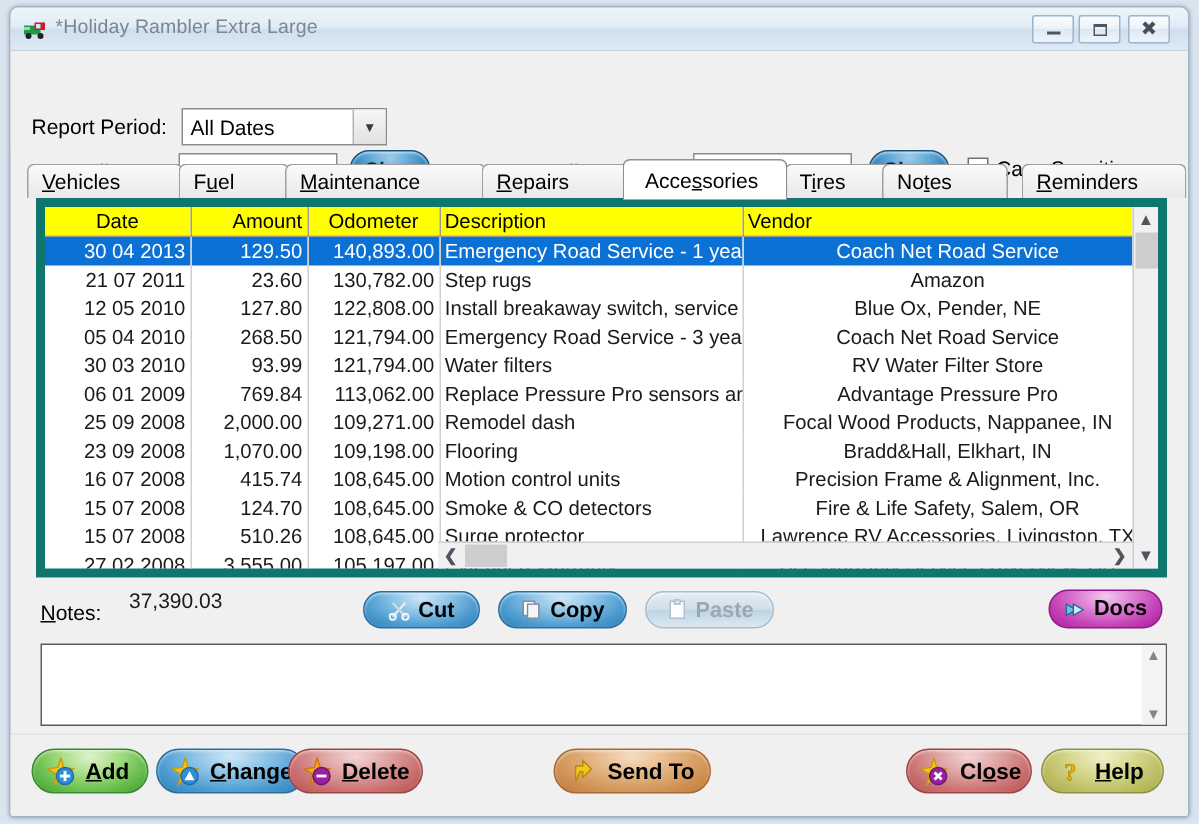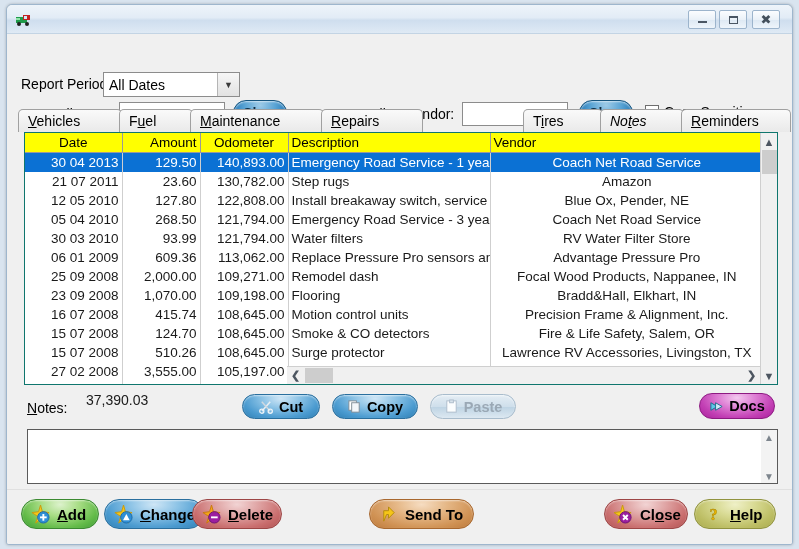--- a/index.html
+++ b/index.html
@@ -69,21 +69,21 @@
     position: absolute;
     font-size: 14px;
     color: #000;
     white-space: nowrap;
   }
   #lbl-report { left: 14px; top: 42px; }
   #lbl-filterdesc { left: 51px; top: 72px; }
   #lbl-filtervendor { left: 364px; top: 72px; }
 
   #report-select {
-    position: absolute; left: 96px; top: 38px;
+    position: absolute; left: 114px; top: 38px;
     width: 137px; height: 25px;
     background: #fff;
     border: 1px solid #8c8c8c;
     display: flex; align-items: center;
   }
   #report-select .sel-val {
     flex: 1; padding-left: 5px; font-size: 14px; color: #000;
   }
   #report-select .sel-arrow {
     width: 22px; height: 23px;
@@ -159,21 +159,21 @@
     padding-right: 14px;
   }
   .tab u { text-decoration: underline; }
 
   
   #grid-wrap {
     position: absolute;
     left: 17px; top: 127px;
     width: 754px; height: 253px;
     background: #fff;
-    border: 1px solid #0f766e;
+    border: 6px solid #0f766e;
     display: flex;
     overflow: hidden;
   }
   #grid-main { flex: 1; overflow: hidden; position: relative; }
   table.grid {
     border-collapse: collapse;
     table-layout: fixed;
     width: 100%;
     font-size: 13.5px;
   }
@@ -379,20 +379,21 @@
 
   <div id="titlebar">
     <svg id="title-icon" viewBox="0 0 17 15">
       <rect x="1" y="5" width="11" height="6" fill="#1f9a4a"></rect>
       <rect x="8" y="3" width="7" height="5" fill="#c42020"></rect>
       <rect x="9" y="4" width="3" height="3" fill="#cfe9f7"></rect>
       <circle cx="4" cy="12" r="2" fill="#202020"></circle>
       <circle cx="12" cy="12" r="2" fill="#202020"></circle>
       <rect x="1" y="6" width="4" height="2" fill="#8fe3a8"></rect>
     </svg>
+    <div id="title-text">*Holiday Rambler Extra Large</div>
 
     <div class="winbtn" id="btn-min">
       <span class="glyph-min"></span>
     </div>
     <div class="winbtn" id="btn-max">
       <span class="glyph-max"></span>
     </div>
     <div class="winbtn" id="btn-close">
       <span class="glyph-close">✖</span>
     </div>
@@ -426,24 +427,27 @@
       </div>
       <div class="tab" style="left: 101px; width: 74px;">
         <span>F<u>u</u>el</span>
       </div>
       <div class="tab" style="left: 172px; width: 134px;">
         <span><u>M</u>aintenance</span>
       </div>
       <div class="tab" style="left: 303px; width: 102px;">
         <span><u>R</u>epairs</span>
       </div>
+      <div class="tab active" style="left: 397px; width: 110px;">
+        <span>Acce<u>s</u>sories</span>
+      </div>
       <div class="tab" style="left: 505px; width: 80px;">
         <span>T<u>i</u>res</span>
       </div>
-      <div class="tab" style="left: 582px; width: 84px; font-style: italic;">
+      <div class="tab" style="left: 570px; width: 84px;">
         <span>No<u>t</u>es</span>
       </div>
       <div class="tab" style="left: 663px; width: 110px;">
         <span><u>R</u>eminders</span>
       </div>
     </div>
 
   <div id="grid-wrap">
     <div id="grid-main">
       <table class="grid">
@@ -487,21 +491,21 @@
             </tr>
             <tr>
               <td class="c-date">30 03 2010</td>
               <td class="c-amount">93.99</td>
               <td class="c-odo">121,794.00</td>
               <td class="c-desc">Water filters</td>
               <td class="c-vendor">RV Water Filter Store</td>
             </tr>
             <tr>
               <td class="c-date">06 01 2009</td>
-              <td class="c-amount">609.36</td>
+              <td class="c-amount">769.84</td>
               <td class="c-odo">113,062.00</td>
               <td class="c-desc">Replace Pressure Pro sensors and monitor</td>
               <td class="c-vendor">Advantage Pressure Pro</td>
             </tr>
             <tr>
               <td class="c-date">25 09 2008</td>
               <td class="c-amount">2,000.00</td>
               <td class="c-odo">109,271.00</td>
               <td class="c-desc">Remodel dash</td>
               <td class="c-vendor">Focal Wood Products, Nappanee, IN</td>

